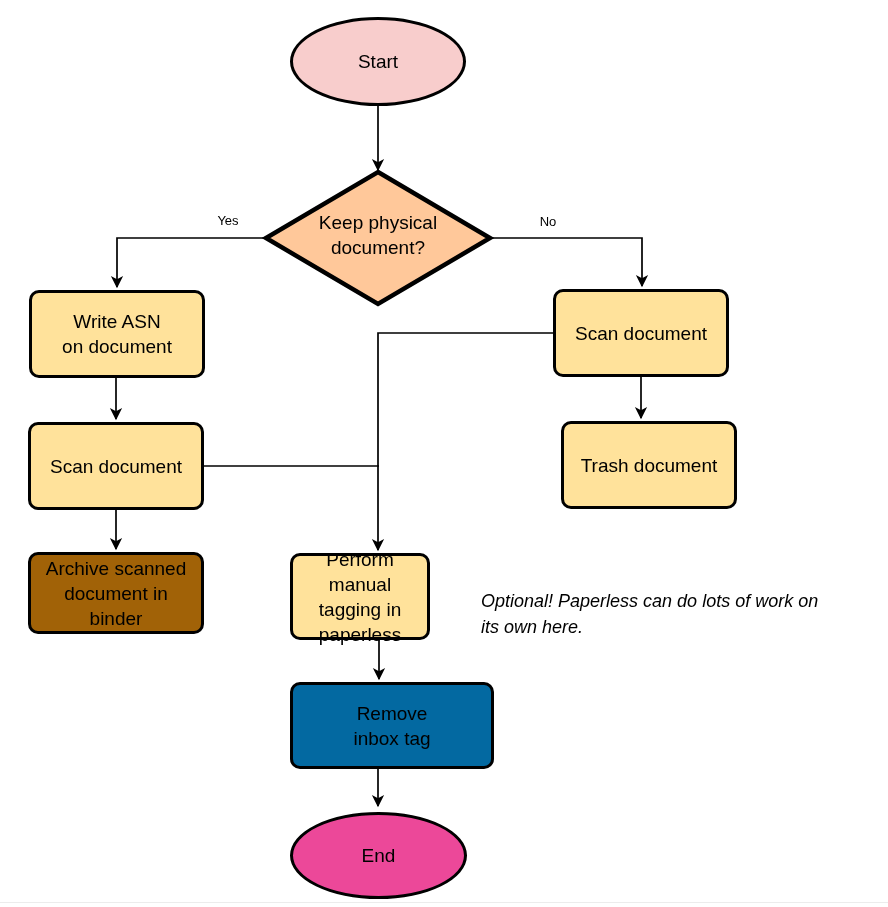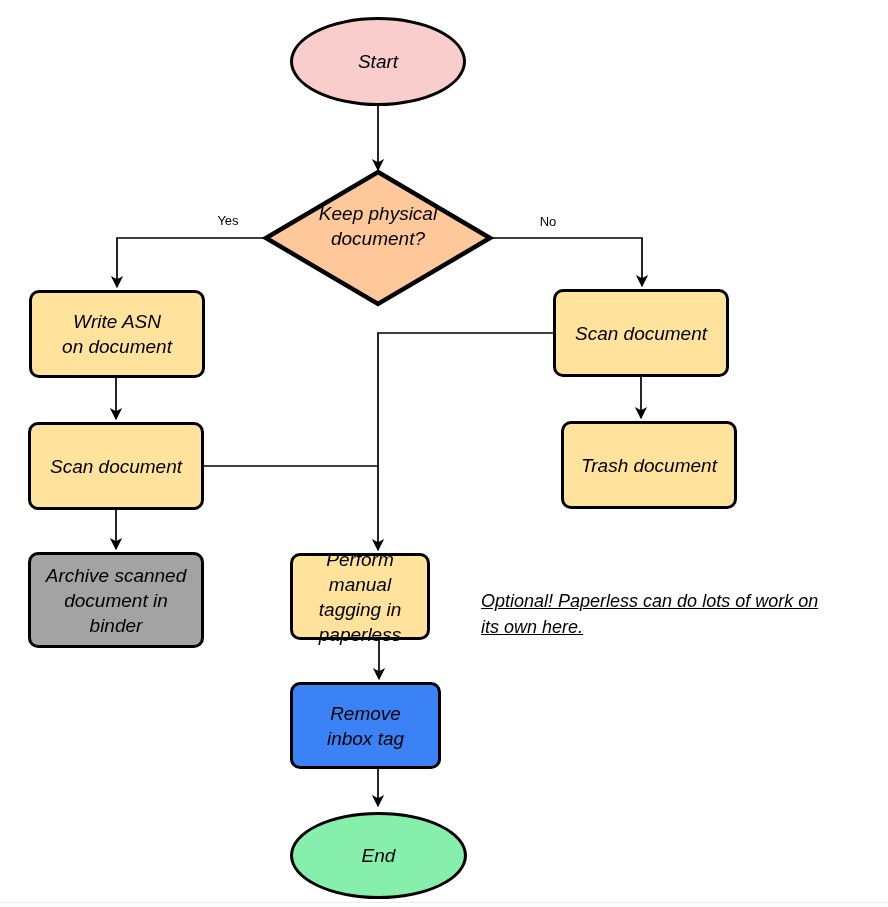--- a/index.html
+++ b/index.html
@@ -31,34 +31,33 @@
   .terminator{ border-radius: 50%; border-width: 3.5px; }
   .decision-label {
     position: absolute;
     display: flex;
     align-items: center;
     justify-content: center;
     text-align: center;
     font-size: 19px;
     line-height: 25px;
   }
-  .pre { white-space: pre-line; font-style: italic; }
+  .pre { white-space: pre-line; }
   .edge-label {
     position: absolute;
     transform: translate(-50%, -50%);
     font-size: 13px;
     line-height: 18px;
   }
   .note {
     position: absolute;
     font-style: italic;
     font-size: 18px;
     line-height: 26px;
     white-space: pre-line;
-    text-decoration: underline;
   }
   .bottom-rule {
     position: absolute;
     left: 0; right: 0;
     top: 902px;
     height: 1px;
     background: #ececec;
   }
 </style>
 </head>
@@ -84,39 +83,39 @@
       <path d="M379,640 V679" marker-end="url(#arrowhead)"></path>
       <path d="M378,769 V806" marker-end="url(#arrowhead)"></path>
     </g>
     <polygon points="378,172 490,238 378,304 266,238" stroke="#000" stroke-width="4.5" stroke-linejoin="miter" style="fill: rgb(255, 200, 154);"></polygon>
   </svg>
 
   <div class="node terminator" style="left: 290px; top: 17px; width: 176px; height: 89px; background-color: rgb(248, 205, 204);">
     <span class="pre">Start</span>
   </div>
 
-  <div class="decision-label" style="left:266px; top:160px; width:224px; height:132px;">
+  <div class="decision-label" style="left:266px; top:169px; width:224px; height:132px;">
     <span class="pre">Keep physical
 document?</span>
   </div>
 
   <span class="edge-label" style="left:228px; top:221px;">Yes</span>
 
   <span class="edge-label" style="left:548px; top:222px;">No</span>
 
   <div class="node process" style="left: 29px; top: 290px; width: 176px; height: 88px; background-color: rgb(255, 226, 155);">
     <span class="pre">Write ASN
 on document</span>
   </div>
 
   <div class="node process" style="left: 28px; top: 422px; width: 176px; height: 88px; background-color: rgb(255, 226, 155);">
     <span class="pre">Scan document</span>
   </div>
 
-  <div class="node process" style="left: 28px; top: 552px; width: 176px; height: 96px; background-color: #a3a3a3; align-items: center;">
+  <div class="node process" style="left: 28px; top: 552px; width: 176px; height: 82px; background-color: #a16207; align-items: center;">
     <span class="pre">Archive scanned
 document in
 binder</span>
   </div>
 
   <div class="node process" style="left: 553px; top: 289px; width: 176px; height: 88px; background-color: rgb(255, 226, 155);">
     <span class="pre">Scan document</span>
   </div>
 
   <div class="node process" style="left: 553px; top: 421px; width: 176px; height: 88px; background-color: rgb(255, 226, 155); margin-left: 8px;">
@@ -125,23 +124,23 @@
 
   <div class="node process" style="left: 290px; top: 553px; width: 140px; height: 87px; background-color: rgb(255, 226, 155);">
     <span class="pre">Perform manual
 tagging in
 paperless</span>
   </div>
 
   <div class="note" style="left:481px; top:588px; width:400px;">Optional! Paperless can do lots of work on
 its own here.</div>
 
-  <div class="node process" style="left: 290px; top: 682px; width: 151px; height: 87px; background-color: #3b82f6;">
+  <div class="node process" style="left: 290px; top: 682px; width: 204px; height: 87px; background-color: #0369a1;">
     <span class="pre">Remove
 inbox tag</span>
   </div>
 
-  <div class="node terminator" style="left: 290px; top: 812px; width: 177px; height: 87px; background-color: #86efac; text-align: center;">
+  <div class="node terminator" style="left: 290px; top: 812px; width: 177px; height: 87px; background-color: #ec4899; text-align: center;">
     <span class="pre">End</span>
   </div>
 
   <div class="bottom-rule"></div>
 </div>
 
 </body></html>

